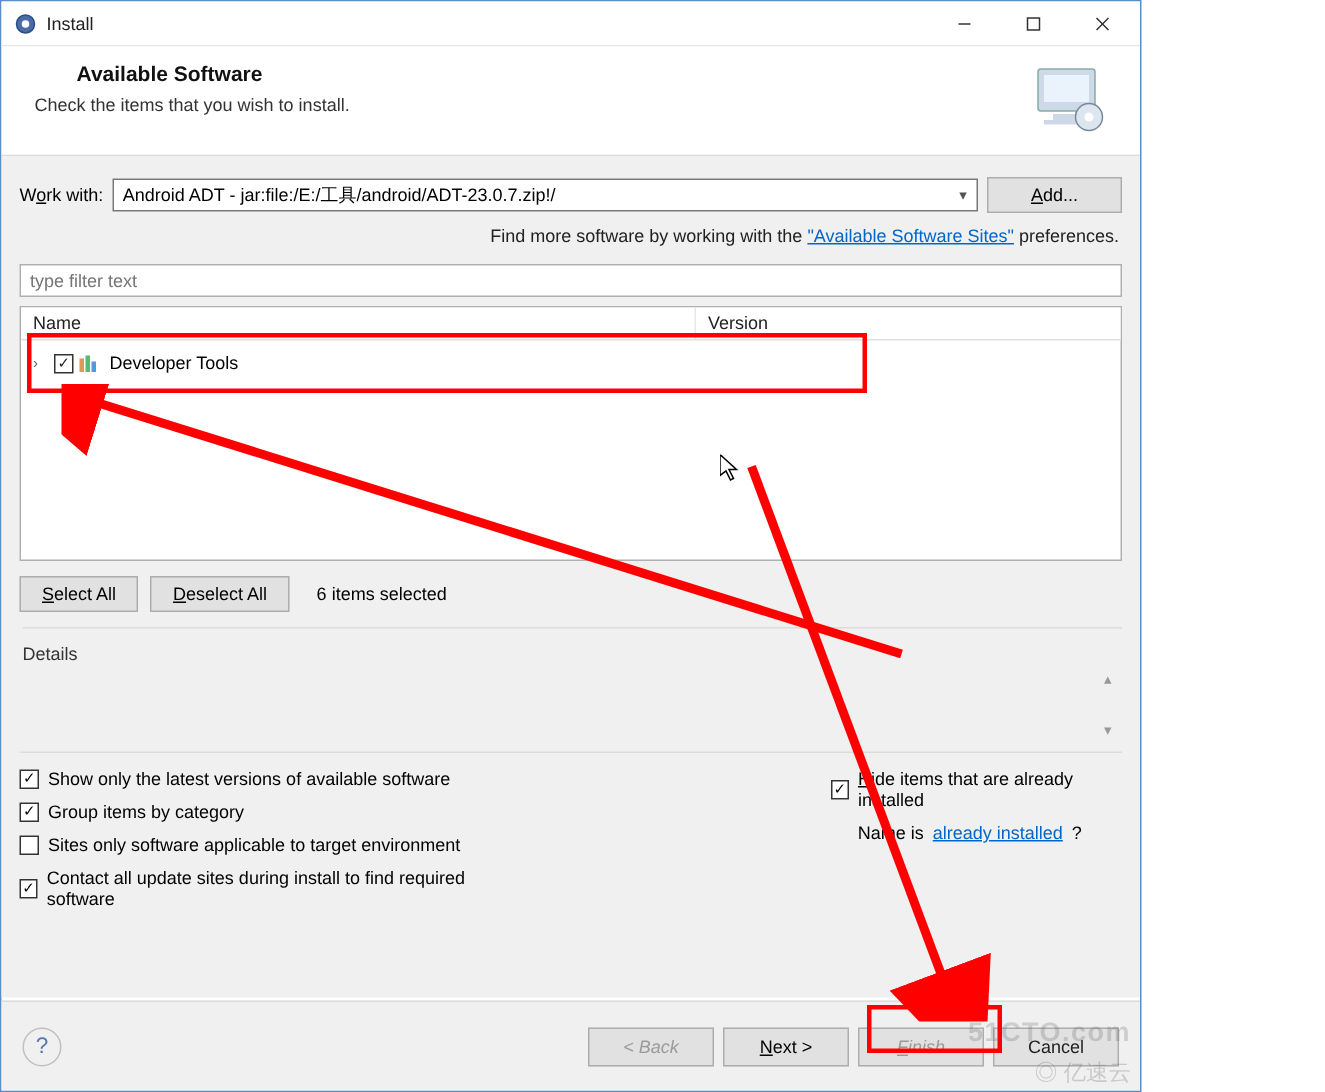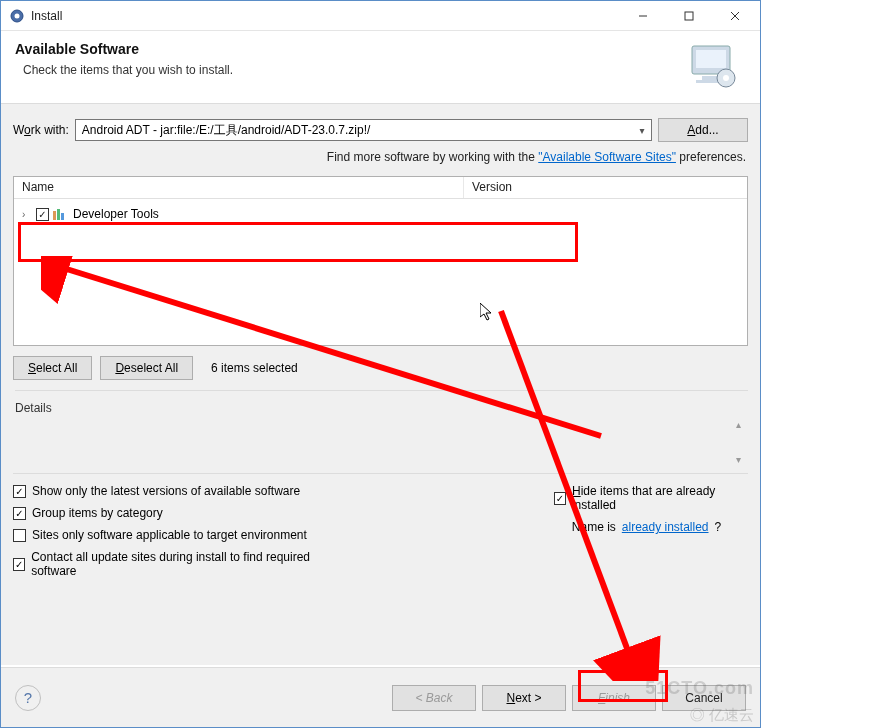--- a/index.html
+++ b/index.html
@@ -5,21 +5,21 @@
 * { box-sizing: border-box; margin: 0; padding: 0; }
 body { font-family: "Segoe UI", Tahoma, sans-serif; font-size: 12px; color: #000; background: #fff; }
 .window { width: 761px; height: 728px; border: 1px solid #5a8dc7; position: relative; background: #fff; }
 .titlebar { height: 30px; background: #fff; border-bottom: 1px solid #e5e5e5; display: flex; align-items: center; padding: 0 2px 0 8px; }
 .titlebar-icon { width: 16px; height: 16px; margin-right: 6px; display:flex; align-items:center; justify-content:center;}
 .titlebar-title { flex: 1; font-size: 12px; color: #222; }
 .win-controls { display: flex; }
 .win-btn { width: 46px; height: 28px; display: flex; align-items: center; justify-content: center; font-size: 13px; color: #333; }
 .header-band { background: #fff; padding: 10px 14px 12px 14px; position:relative; display:flex; }
 .header-text { flex:1; }
-.header-title { font-weight: bold; font-size: 14px; color: #111; margin-bottom: 6px; }
+.header-title { font-weight: bold; font-size: 14px; color: #111; margin-bottom: 6px; margin-left: 36px; }
 .header-sub { font-size: 12px; color: #333; margin-left: 8px; }
 .header-img { width:56px; height:50px; margin-right:6px; display:flex; align-items:center; justify-content:center;}
 .content { background: #f0f0f0; border-top:1px solid #dcdcdc; padding: 14px 12px 0 12px; height: calc(100% - 30px - 74px - 60px); overflow:hidden;}
 .row-work { display: flex; align-items: center; gap: 6px; margin-bottom: 6px; }
 .work-label { font-size: 12px; }
 .work-label u { text-decoration: underline; }
 .work-combo { flex: 1; height: 22px; border: 1px solid #767676; background: #fff; display: flex; align-items: center; padding: 0 18px 0 6px; font-size: 12px; position:relative;}
 .combo-arrow { position:absolute; right:2px; top:3px; width:14px; height:14px; display:flex; align-items:center; justify-content:center; font-size:10px; color:#555;}
 .add-btn { width: 90px; height: 24px; border: 1px solid #adadad; background: #e1e1e1; font-size: 12px; }
 .findmore { text-align: right; font-size: 12px; color: #222; margin: 8px 2px 12px 0; }
@@ -117,20 +117,21 @@
         <span>Android ADT - jar:file:/E:/工具/android/ADT-23.0.7.zip!/</span>
         <span class="combo-arrow">▾</span>
       </div>
       <button class="add-btn"><u>A</u><span>dd...</span></button>
     </div>
 
     <div class="findmore">
       <span>Find more software by working with the </span><a href="#">"Available Software Sites"</a><span> preferences.</span>
     </div>
 
+    <input class="filter-input" placeholder="type filter text" style="">
 
     <div class="tree-panel">
       <div class="tree-header">
         <div class="col-name">Name</div>
         <div class="col-version">Version</div>
       </div>
       <div class="tree-body">
         <div class="tree-row">
           <span class="tree-expand">›</span>
           <span class="tree-chk">✓</span>

